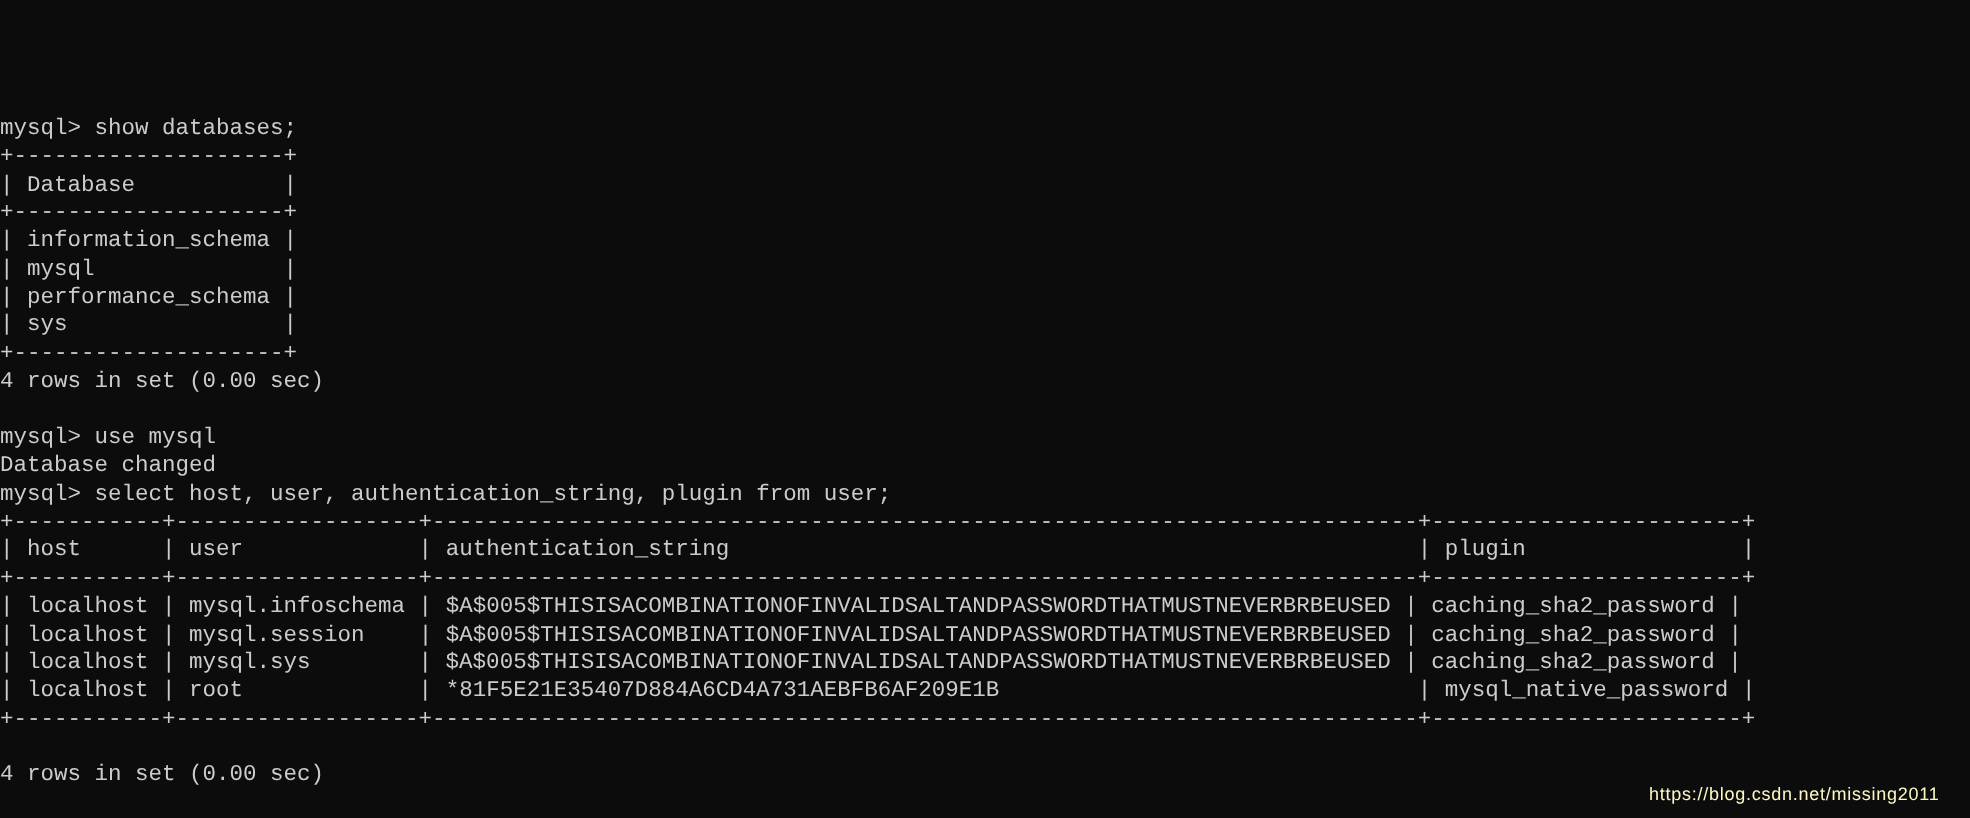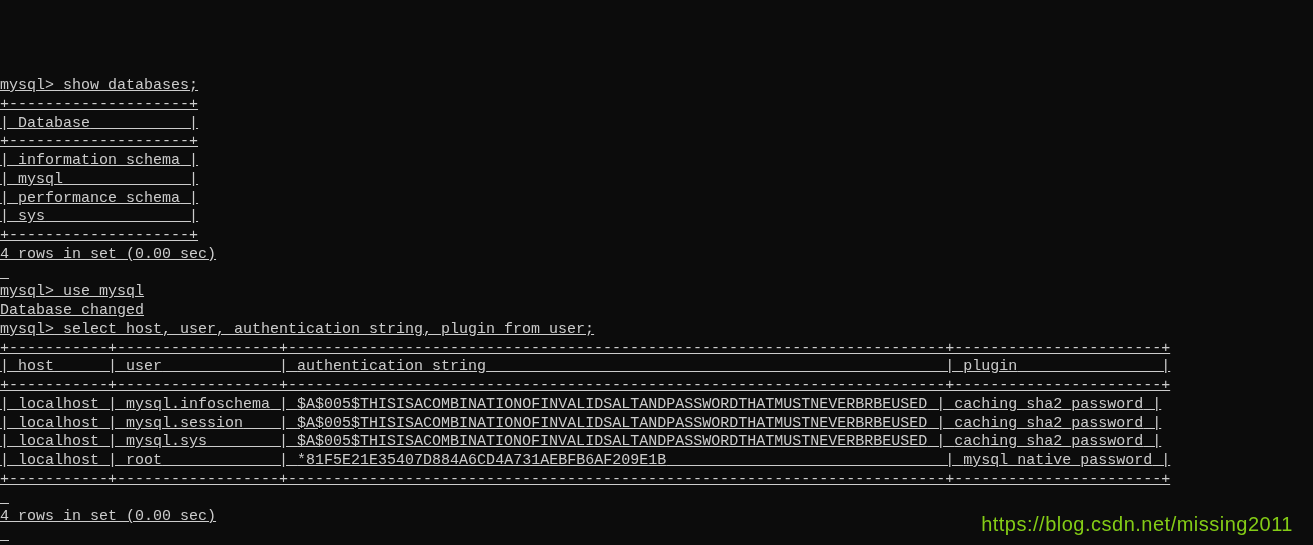--- a/index.html
+++ b/index.html
@@ -20,28 +20,27 @@
       position: relative;
       overflow: hidden;
     }
     .terminal {
       padding: 2px 0;
     }
     .watermark {
       position: absolute;
       bottom: 8px;
       right: 20px;
-      color: #84cc16;
-      font-size: 20px;
+      color: #fef9c3;
+      font-size: 12px;
       font-family: Arial, sans-serif;
       letter-spacing: 0.5px;
     }
     .line {
       display: block;
-      text-decoration: underline;
     }
   </style>
 </head>
 <body>
 
 
 
 <div class="terminal"><span class="line"><span>mysql&gt;</span> <span>show databases;</span></span><span class="line">+--------------------+</span><span class="line">| <span>Database</span>           |</span><span class="line">+--------------------+</span><span class="line">| <span>information_schema</span> |</span><span class="line">| <span>mysql</span>              |</span><span class="line">| <span>performance_schema</span> |</span><span class="line">| <span>sys</span>                |</span><span class="line">+--------------------+</span><span class="line">4 rows in set (0.00 sec)</span><span class="line"> </span><span class="line"><span>mysql&gt;</span> <span>use mysql</span></span><span class="line">Database changed</span><span class="line"><span>mysql&gt;</span> <span>select host, user, authentication_string, plugin from user;</span></span><span class="line">+-----------+------------------+-------------------------------------------------------------------------+-----------------------+</span><span class="line">| <span>host</span>      | <span>user</span>             | <span>authentication_string</span>                                                   | <span>plugin</span>                |</span><span class="line">+-----------+------------------+-------------------------------------------------------------------------+-----------------------+</span><span class="line">| <span>localhost</span> | <span>mysql.infoschema</span> | <span>$A$005$THISISACOMBINATIONOFINVALIDSALTANDPASSWORDTHATMUSTNEVERBRBEUSED</span> | <span>caching_sha2_password</span> |</span><span class="line">| <span>localhost</span> | <span>mysql.session</span>    | <span>$A$005$THISISACOMBINATIONOFINVALIDSALTANDPASSWORDTHATMUSTNEVERBRBEUSED</span> | <span>caching_sha2_password</span> |</span><span class="line">| <span>localhost</span> | <span>mysql.sys</span>        | <span>$A$005$THISISACOMBINATIONOFINVALIDSALTANDPASSWORDTHATMUSTNEVERBRBEUSED</span> | <span>caching_sha2_password</span> |</span><span class="line">| <span>localhost</span> | <span>root</span>             | <span>*81F5E21E35407D884A6CD4A731AEBFB6AF209E1B</span>                               | <span>mysql_native_password</span> |</span><span class="line">+-----------+------------------+-------------------------------------------------------------------------+-----------------------+</span><span class="line"> </span><span class="line">4 rows in set (0.00 sec)</span><span class="line"> </span></div>
 
 <div class="watermark">https://blog.csdn.net/missing2011</div>

